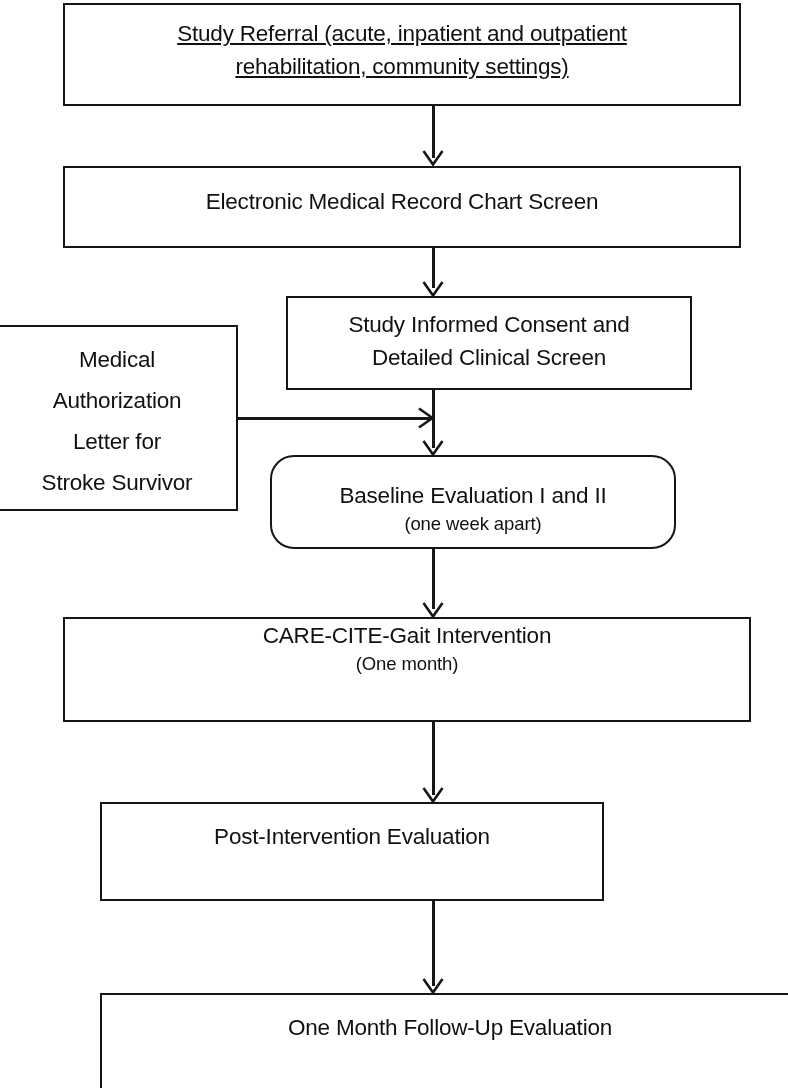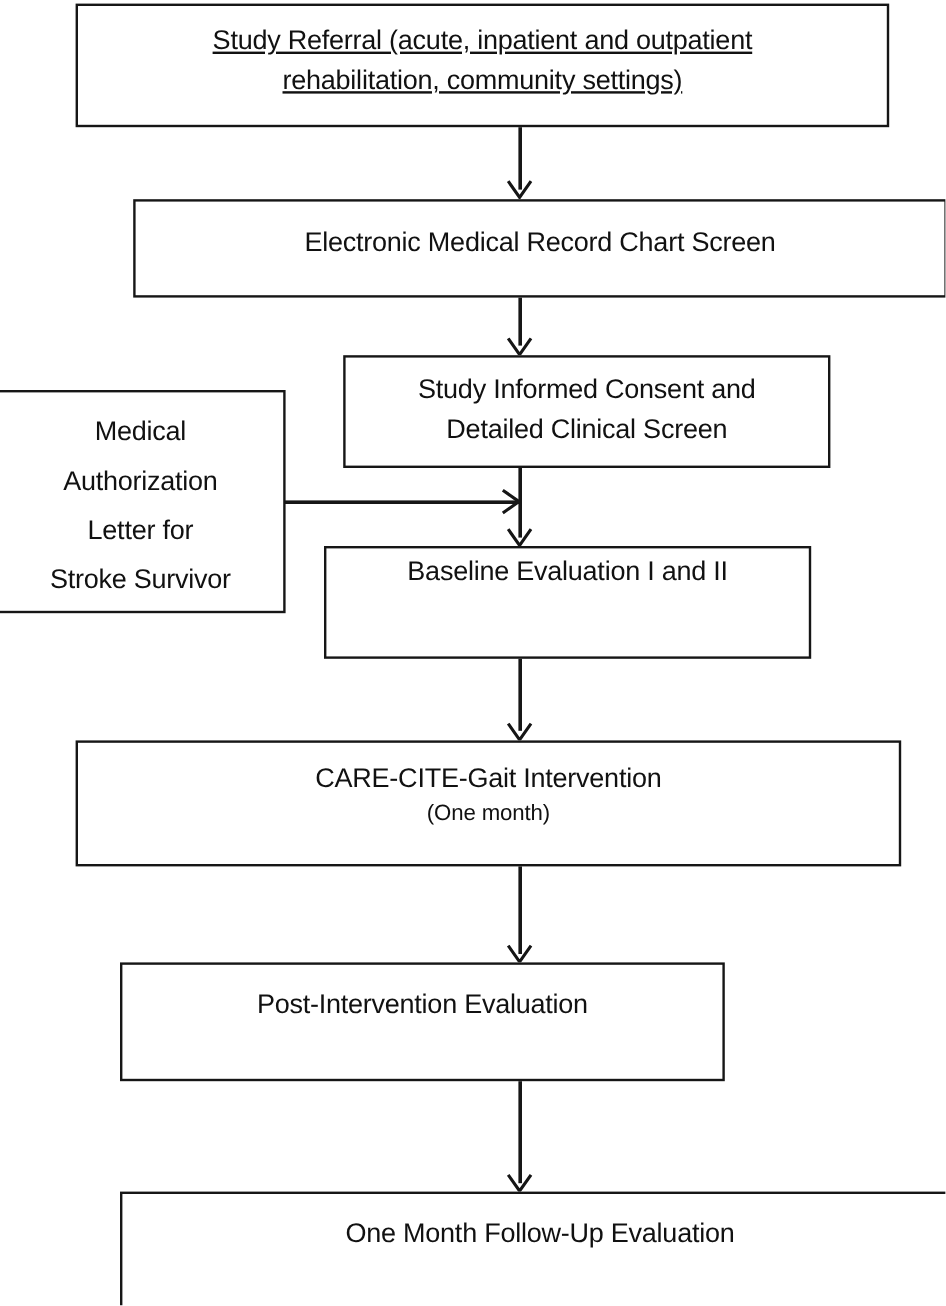--- a/index.html
+++ b/index.html
@@ -35,26 +35,26 @@
     white-space: pre-line;
   }
   .node .subtitle {
     display: block;
     font-size: 18.5px;
     line-height: 24px;
     letter-spacing: -0.1px;
   }
   
   #n-referral   { left: 63px;  top: 3px;    width: 678px; height: 103px; padding-top: 12px; text-decoration: underline; }
-  #n-emr        { left: 63px;  top: 166px;  width: 678px; height: 82px;  padding-top: 17px; margin-left: 48px; }
+  #n-emr        { left: 63px;  top: 166px;  width: 678px; height: 82px;  padding-top: 17px; }
   #n-consent    { left: 270px; top: 296px;  width: 406px; height: 94px;  padding-top: 10px; margin-left: 16px; }
   #n-medauth    { left: -4px;  top: 325px;  width: 242px; height: 186px; padding-top: 12px; }
   #n-medauth .title { line-height: 41px; }
-  #n-baseline   { left: 270px; top: 455px;  width: 406px; height: 94px;  padding-top: 2px; }
-  #n-care       { left: 63px;  top: 617px;  width: 688px; height: 105px; padding-top: 13px; }
+  #n-baseline   { left: 270px; top: 455px;  width: 406px; height: 94px;  padding-top: 22px; border-radius: 24px; }
+  #n-care       { left: 63px;  top: 617px;  width: 688px; height: 105px; }
   #n-post       { left: 100px; top: 802px;  width: 504px; height: 99px;  padding-top: 16px; }
   #n-followup   { left: 100px; top: 993px;  width: 700px; height: 99px;  padding-top: 16px; }
 
   
   .vline {
     position: absolute;
     width: 2.5px;
     background: #161616;
   }
   .hline {
@@ -139,20 +139,21 @@
 
   <div class="hline" id="c-med-line"></div>
   <div class="arrowhead-right" id="c-med-head">
     <svg width="16" height="22" viewBox="0 0 16 22">
         <path d="M1 1.5 L14.5 11 L1 20.5" fill="none" stroke="#161616" stroke-width="2.6"></path>
       </svg>
   </div>
 
   <div class="node" id="n-baseline">
     <span class="title">Baseline Evaluation I and II</span>
+    <span class="subtitle">(one week apart)</span>
   </div>
 
   <div class="vline" id="c4-line"></div>
   <div class="arrowhead-down" id="c4-head">
     <svg width="22" height="16" viewBox="0 0 22 16">
         <path d="M1.5 1 L11 14.5 L20.5 1" fill="none" stroke="#161616" stroke-width="2.6"></path>
       </svg>
   </div>
 
   <div class="node" id="n-care">

